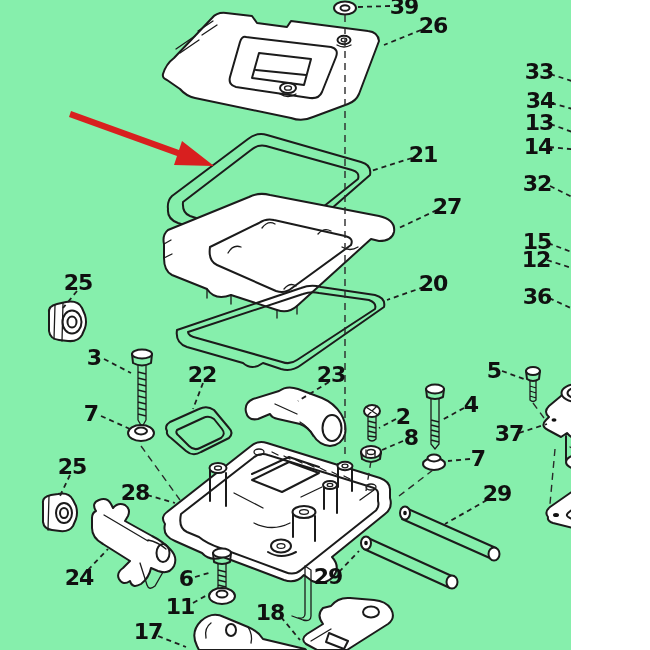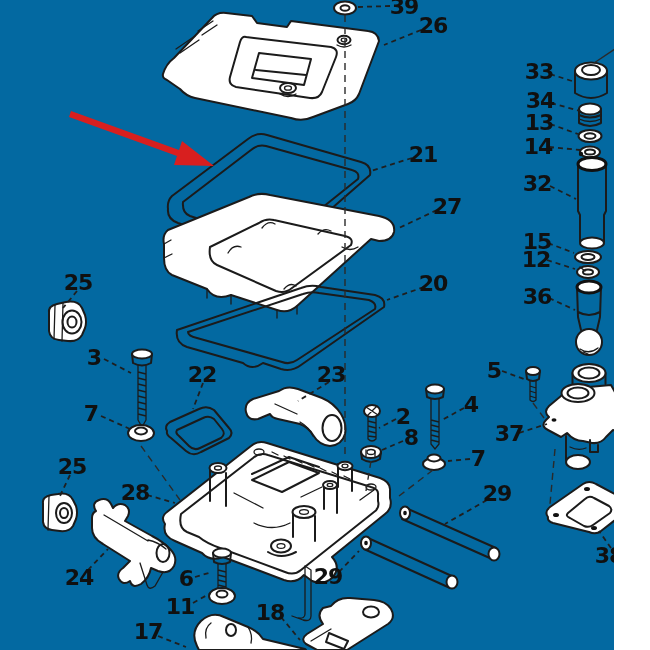--- a/index.html
+++ b/index.html
@@ -1,16 +1,16 @@
 <!DOCTYPE html>
 <html><head>
 <meta charset="utf-8">
 <style>
   html,body{margin:0;padding:0;background:#fff;}
-  #stage{position:relative;width:614px;height:650px;background:#0369a1;overflow:hidden;
+  #stage{position:relative;width:571px;height:650px;background:#86efac;overflow:hidden;
          font-family:"DejaVu Sans","Liberation Sans",sans-serif;}
   svg{display:block}
   .part{stroke:#1b1b1b;stroke-width:2;fill:none;stroke-linecap:round;stroke-linejoin:round;}
   .part-f{stroke:#1b1b1b;stroke-width:2;fill:#ffffff;stroke-linecap:round;stroke-linejoin:round;}
   .thin{stroke:#1b1b1b;stroke-width:1.3;fill:none;stroke-linecap:round;}
   .thick{stroke:#111;stroke-width:3;fill:#fff;}
   .dark{fill:#111;stroke:none;}
   .leader{stroke:#1f1f1f;stroke-width:1.8;stroke-dasharray:5 4;fill:none;}
   .axis-dash{stroke:#2a2a2a;stroke-width:1.4;stroke-dasharray:7 5;fill:none;}
   .axis-solid{stroke:#2a2a2a;stroke-width:1.4;fill:none;}

